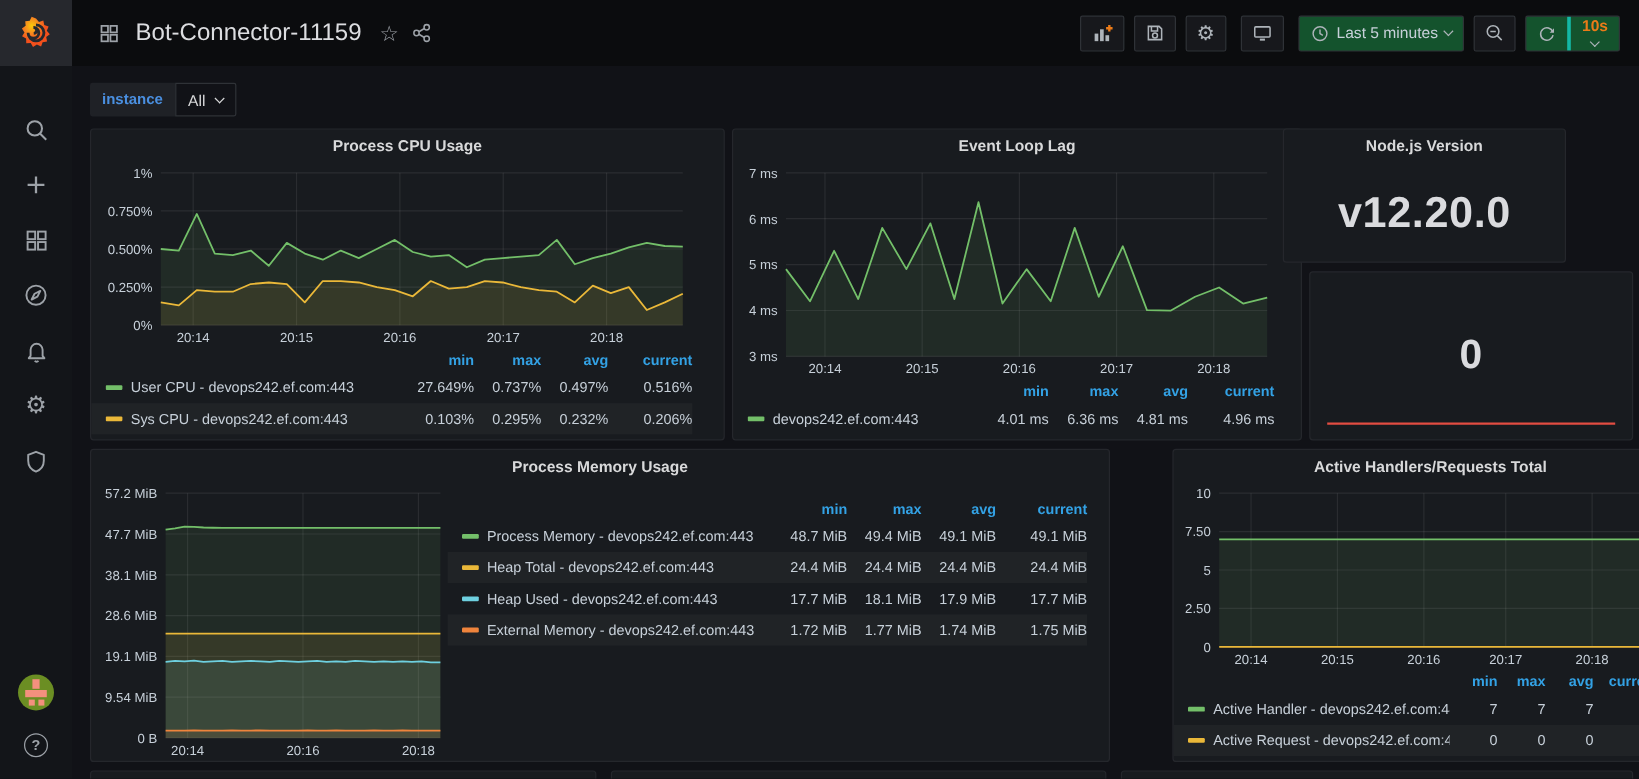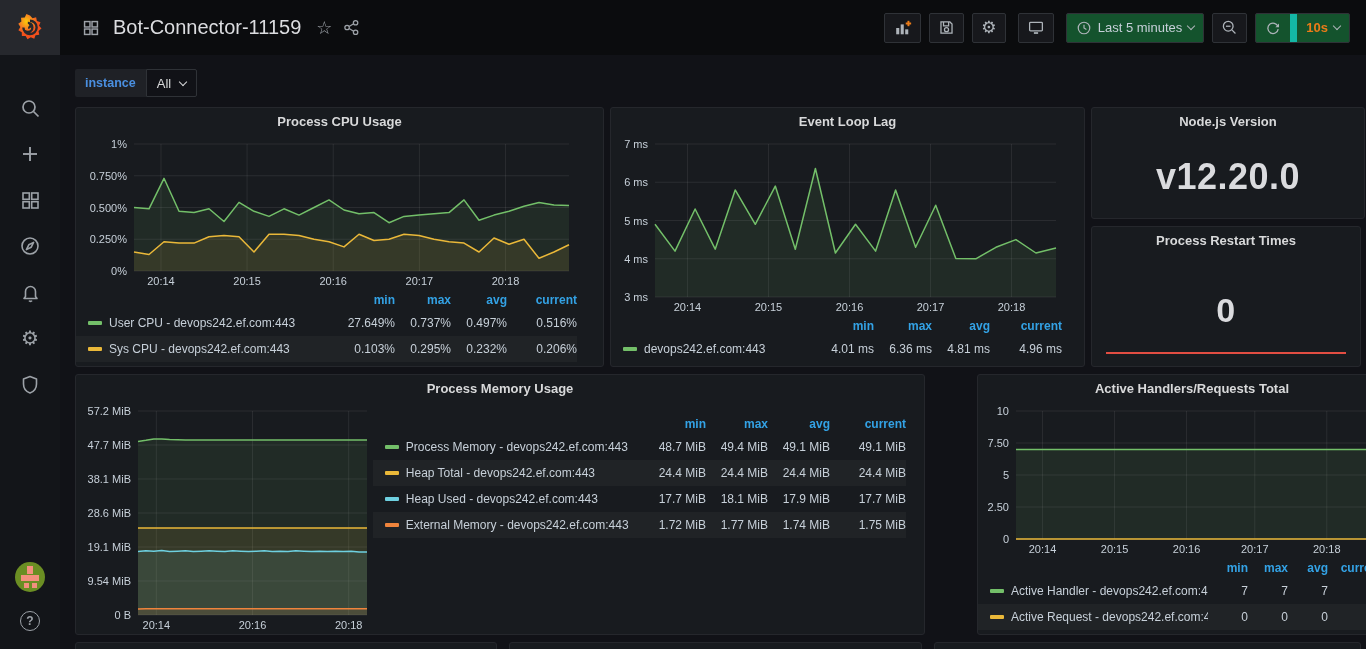--- a/index.html
+++ b/index.html
@@ -23,21 +23,21 @@
   
   .topnav { position:absolute; left:60px; top:0; width:1306px; height:55px; background:#0b0c0e; display:flex; align-items:center; justify-content:space-between; padding:0 16px 0 22px; }
   .nav-left { display:flex; align-items:center; gap:11px; color:#9da2a8; }
   .dash-title { font-size:20px; font-weight:500; color:#dcdde0; margin:0 4px 0 2px; }
   .nav-right { display:flex; align-items:center; }
   .btn { height:30px; min-width:34px; background:#17181c; border:1px solid #2f3237; border-radius:2px; display:flex; align-items:center; justify-content:center; padding:0 8px; gap:7px; color:#aeb4ba; cursor:pointer; }
   .btn + .btn { margin-left:8px; }
   .grp-gap { width:12px; }
   .btn-group { display:flex; height:30px; border:1px solid #2f3237; border-radius:2px; background:#14532d; }
   .btn-group .seg { display:flex; align-items:center; padding:0 9px; gap:6px; color:#aeb4ba; cursor:pointer; }
-  .btn-group .seg + .seg { border-left:7px solid #14b8a6; }
+  .btn-group .seg + .seg { border-left:3px solid #14b8a6;flex-direction:column; }
   .time-text { font-size:13px; color:#c7d0d9; }
   .refresh-val { color:#eb7b18; font-weight:700; font-size:13px; }
   .chev { width:6px; height:6px; border-right:1.5px solid currentColor; border-bottom:1.5px solid currentColor; transform:rotate(45deg); margin-top:-3px; flex:none; }
   
   .submenu { position:absolute; left:75px; top:69px; display:flex; }
   .var-label { height:28px; background:#1f2126; color:#4a8fe0; font-size:12.5px; font-weight:700; display:flex; align-items:center; padding:0 10px; border-radius:2px 0 0 2px; cursor:pointer; }
   .var-value { height:28px; border:1px solid #2f3237; color:#d8d9da; font-size:13px; display:flex; align-items:center; gap:9px; padding:0 10px; border-radius:0 2px 2px 0; cursor:pointer; }
   
   .dash { position:absolute; left:60px; top:100px; width:1306px; height:549px; overflow:hidden; }
   .panel { position:absolute; background:#181b1f; border:1px solid #25272c; border-radius:3px; display:flex; flex-direction:column; overflow:hidden; }
@@ -318,29 +318,28 @@
         <div class="lt-row">
           <span class="lt-name"><i class="lt-swatch" style="background:#73BF69"></i>devops242.ef.com:443</span>
           <span class="lt-val" style="width:58px">4.01 ms</span>
           <span class="lt-val" style="width:58px">6.36 ms</span>
           <span class="lt-val" style="width:58px">4.81 ms</span>
           <span class="lt-val" style="width:72px">4.96 ms</span>
         </div>
       </div>
   </section>
 
-  <section class="panel" style="left:1031px;top:7px;width:274px;height:112px;">
+  <section class="panel" style="left:1009px;top:7px;width:236px;height:112px;">
     <div class="panel-title">Node.js Version</div>
     <div class="stat-body">
       <span class="stat-value" style="font-size:36px;">v12.20.0</span>
     </div>
   </section>
 
   <section class="panel" style="left:1031px;top:126px;width:270px;height:141px;">
-    <div class="panel-title">Process Restart Times</div>
     <div class="stat-body">
       <span class="stat-value">0</span>
       <div class="spark"><svg width="244" height="14">
             <polyline points="2,11 242,11" fill="none" stroke="#E24D42" stroke-width="2"></polyline>
           </svg></div>
     </div>
   </section>
 
   <section class="panel" style="left:15px;top:274px;width:850px;height:261px;">
     <div class="panel-title">Process Memory Usage</div>

